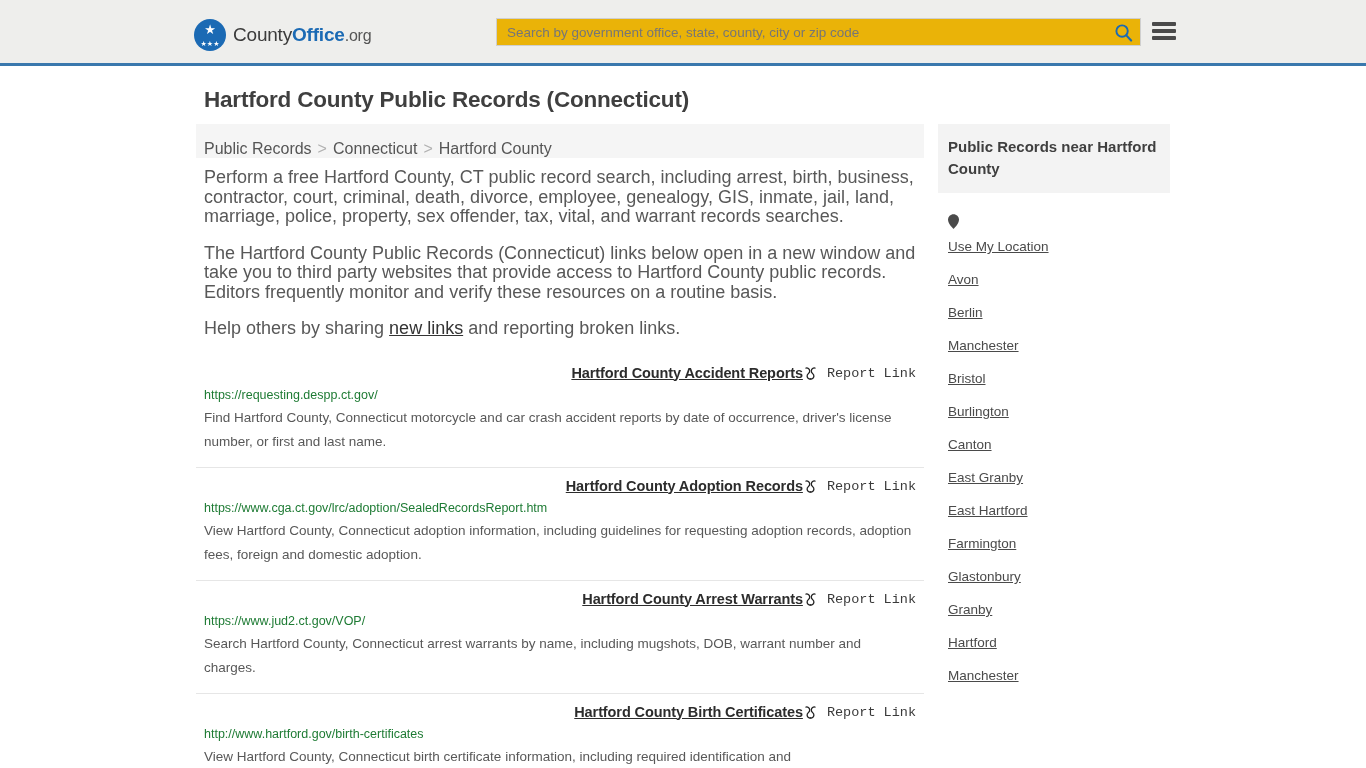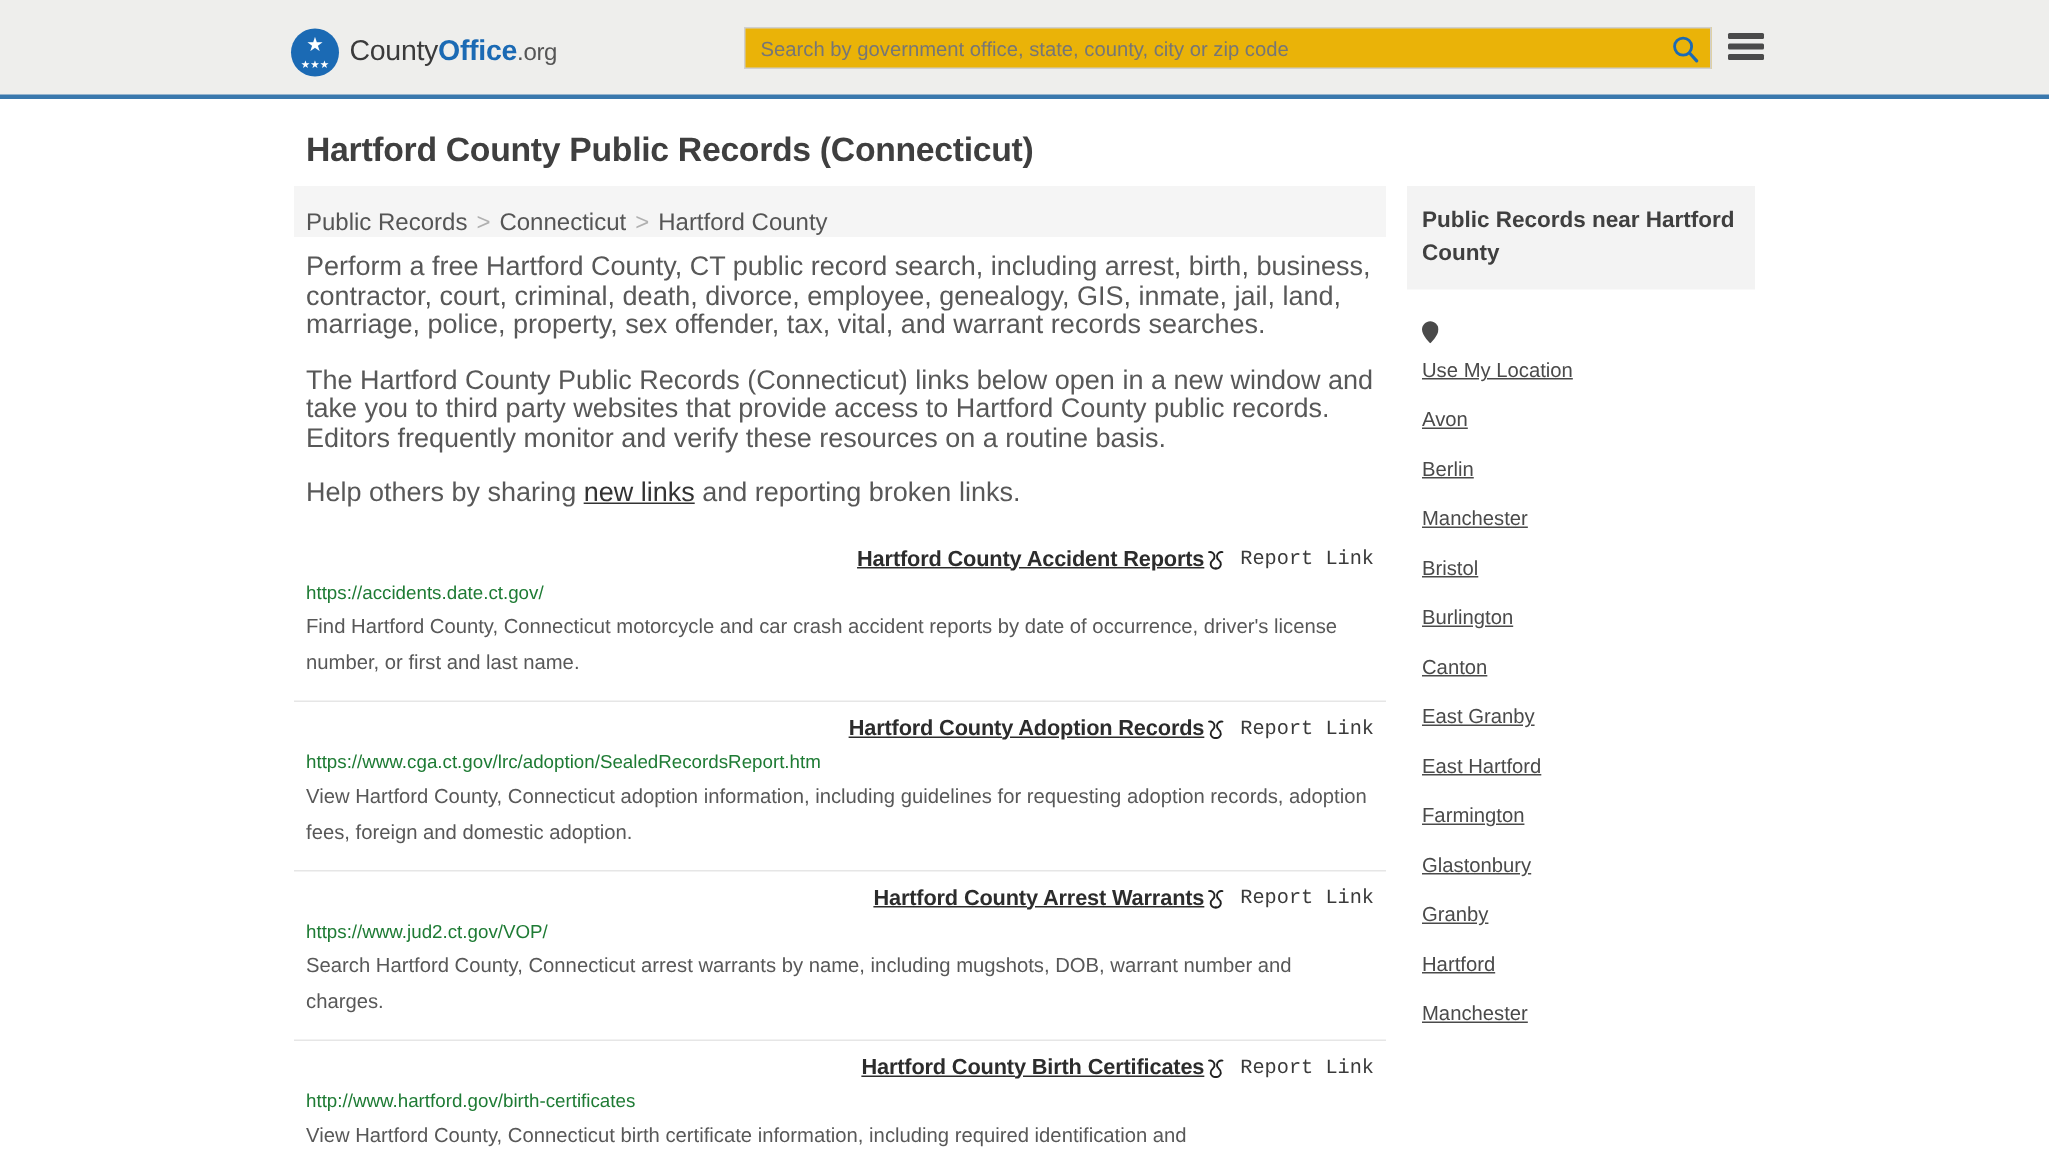--- a/index.html
+++ b/index.html
@@ -285,21 +285,21 @@
             <a href="#" class="record-title">Hartford County Accident Reports</a>
             <a href="#" class="report-link">
               <svg width="15" height="15" viewBox="0 0 16 16">
                 <path d="M2 2 L14 14 M14 2 L2 14" stroke="#222" stroke-width="1.6" fill="none" stroke-linecap="round" opacity="0"></path>
                 <path d="M3.2 2.2c1.9-0.5 3.6 0.9 3.9 2.7 0.2 1.3-0.4 2.4-1.3 3.1-1 0.8-1.6 1.8-1.4 3.1 0.3 1.8 2 3.2 3.9 2.7" stroke="#222" stroke-width="1.4" fill="none" stroke-linecap="round"></path>
                 <path d="M12.8 2.2c-1.9-0.5-3.6 0.9-3.9 2.7-0.2 1.3 0.4 2.4 1.3 3.1 1 0.8 1.6 1.8 1.4 3.1-0.3 1.8-2 3.2-3.9 2.7" stroke="#222" stroke-width="1.4" fill="none" stroke-linecap="round"></path>
               </svg>
               <span>Report Link</span>
             </a>
           </div>
-          <a href="#" class="record-url">https://accidents.date.ct.gov/</a>
+          <a href="#" class="record-url">https://requesting.despp.ct.gov/</a>
           <p class="record-desc">Find Hartford County, Connecticut motorcycle and car crash accident reports by date of occurrence, driver's license number, or first and last name.</p>
         </div>
         <div class="record">
           <div class="record-head">
             <a href="#" class="record-title">Hartford County Adoption Records</a>
             <a href="#" class="report-link">
               <svg width="15" height="15" viewBox="0 0 16 16">
                 <path d="M2 2 L14 14 M14 2 L2 14" stroke="#222" stroke-width="1.6" fill="none" stroke-linecap="round" opacity="0"></path>
                 <path d="M3.2 2.2c1.9-0.5 3.6 0.9 3.9 2.7 0.2 1.3-0.4 2.4-1.3 3.1-1 0.8-1.6 1.8-1.4 3.1 0.3 1.8 2 3.2 3.9 2.7" stroke="#222" stroke-width="1.4" fill="none" stroke-linecap="round"></path>
                 <path d="M12.8 2.2c-1.9-0.5-3.6 0.9-3.9 2.7-0.2 1.3 0.4 2.4 1.3 3.1 1 0.8 1.6 1.8 1.4 3.1-0.3 1.8-2 3.2-3.9 2.7" stroke="#222" stroke-width="1.4" fill="none" stroke-linecap="round"></path>

